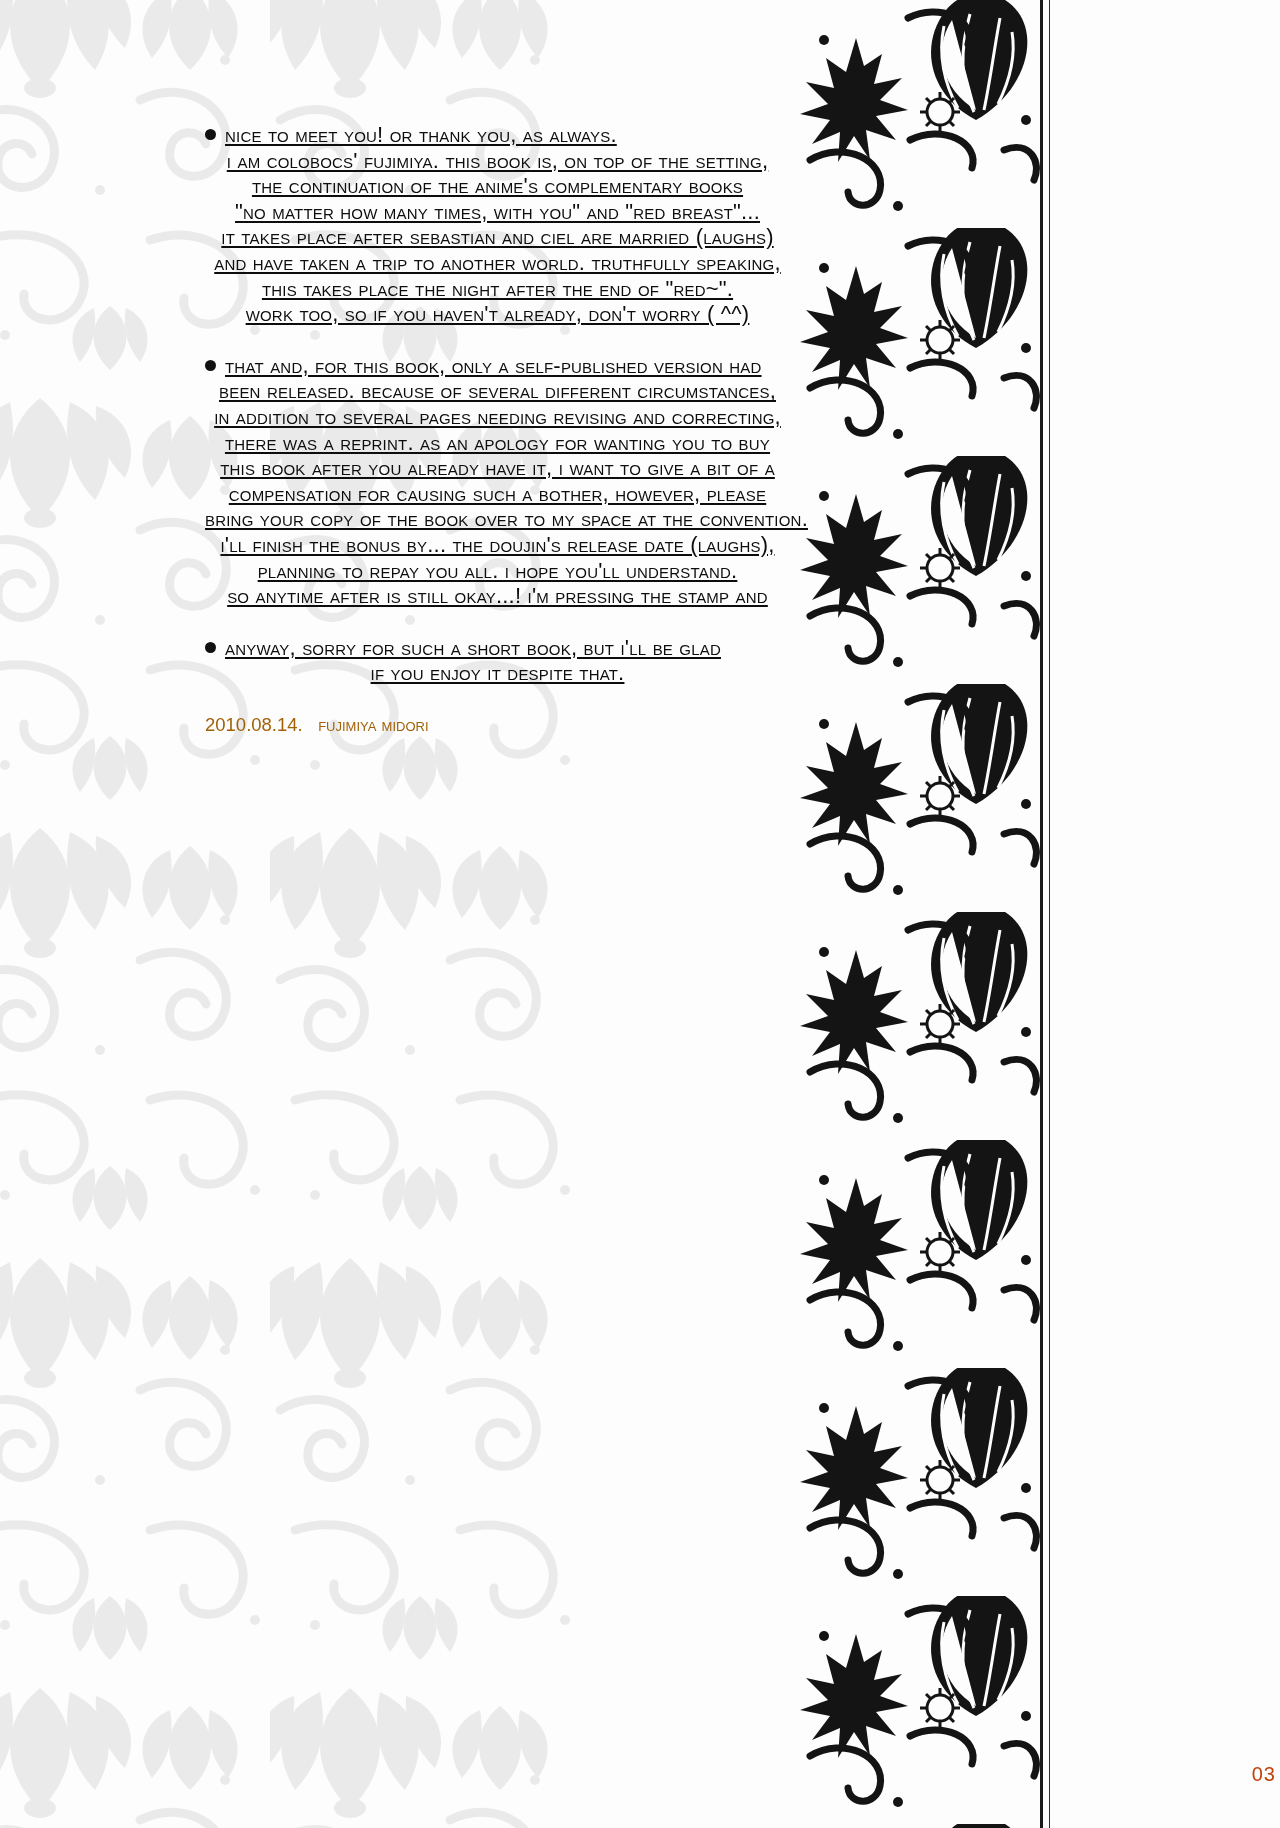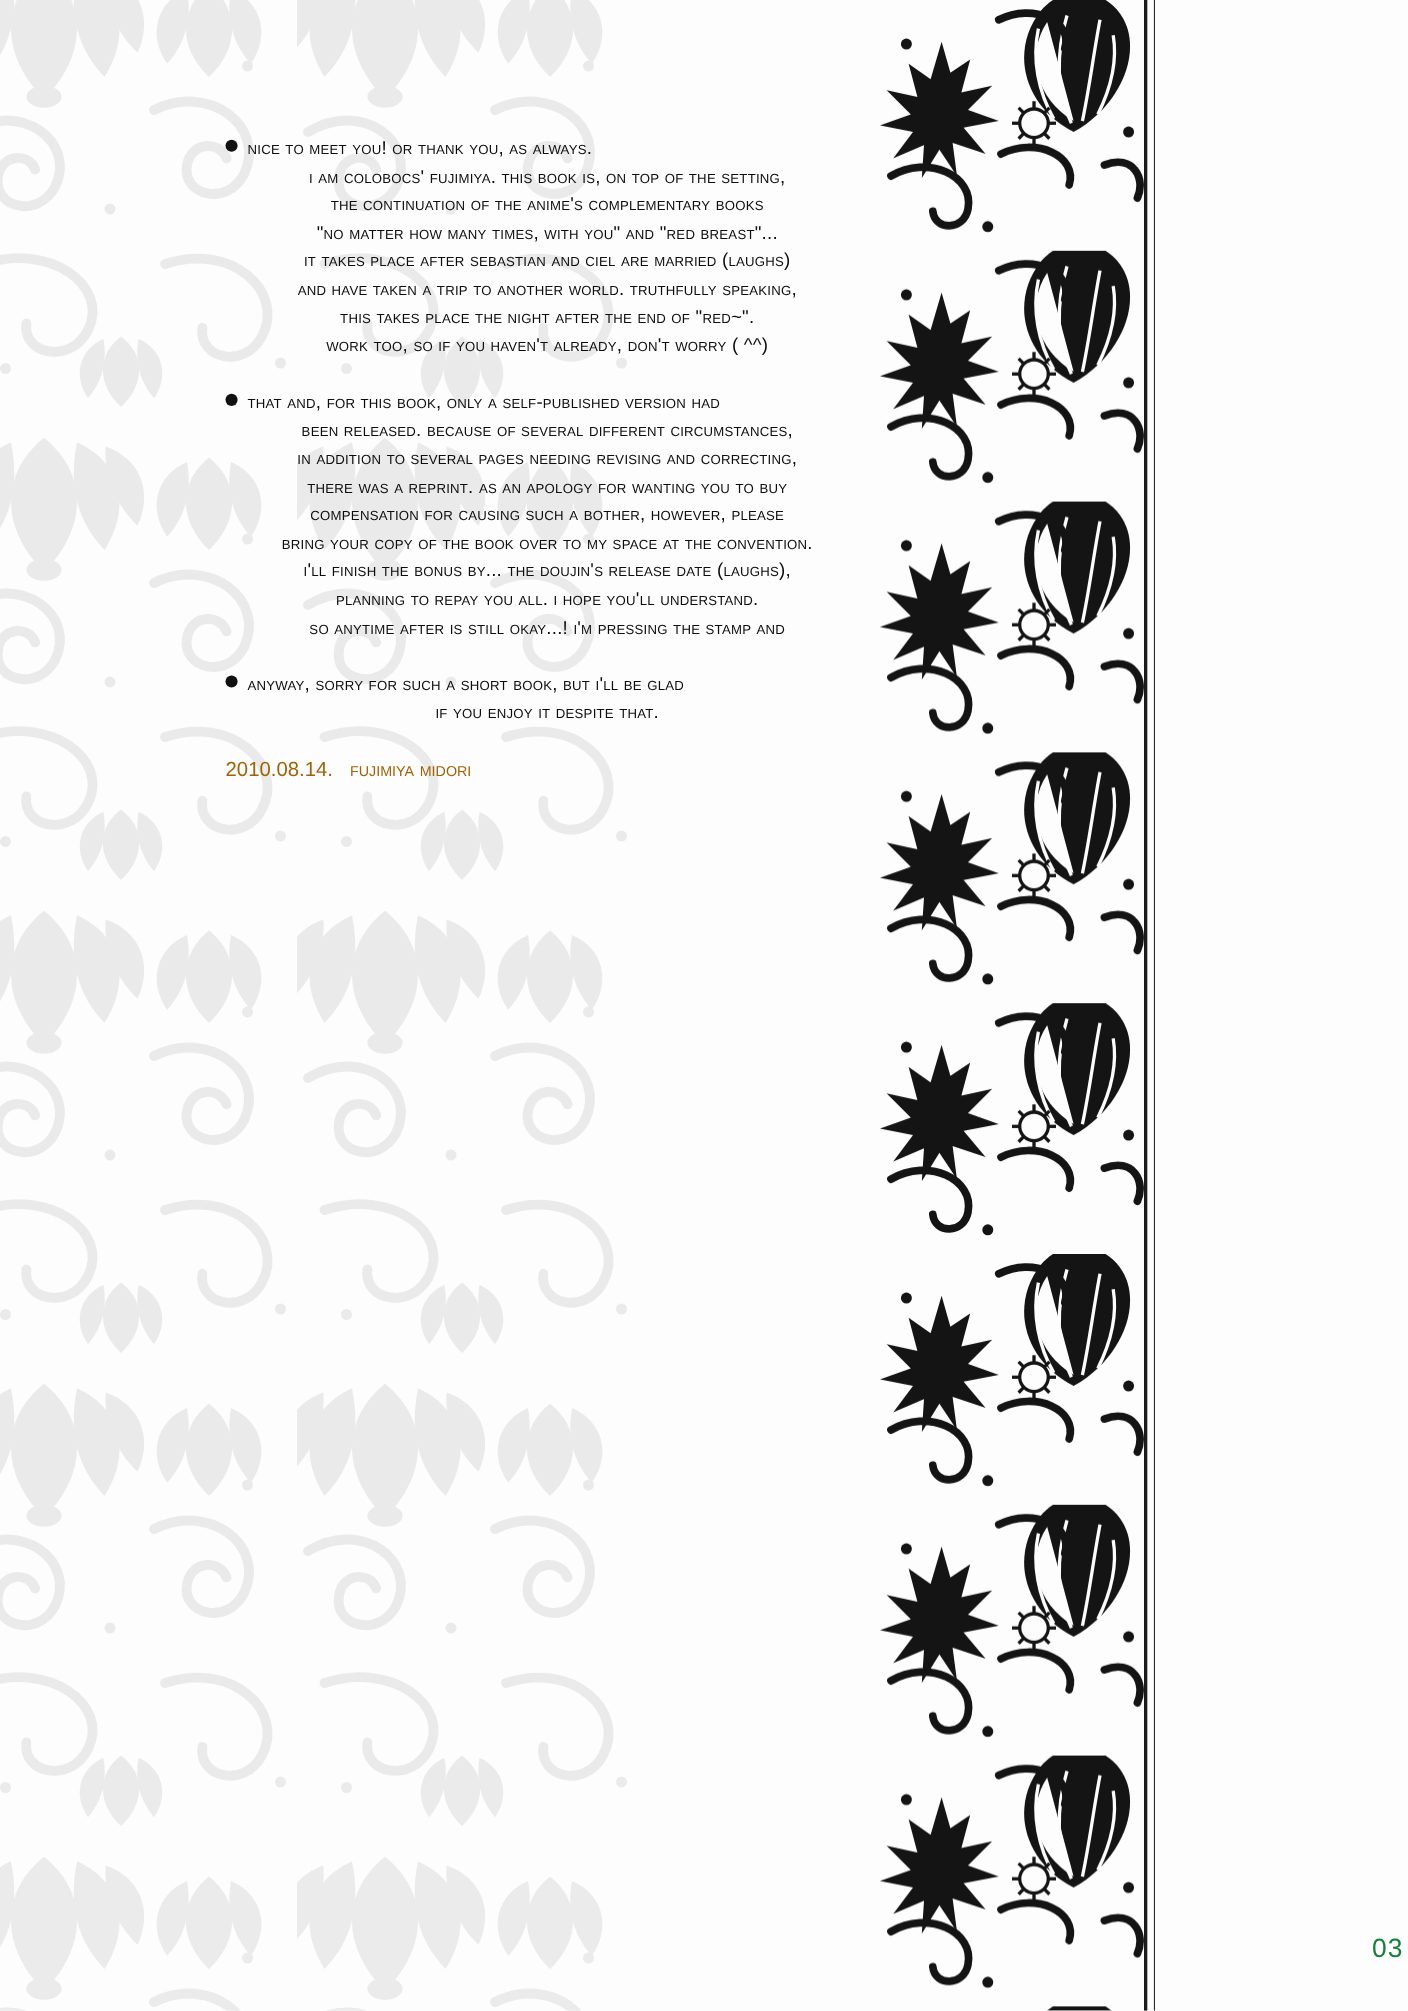--- a/index.html
+++ b/index.html
@@ -62,25 +62,26 @@
   
   #afterword {
     position: absolute;
     left: 205px;
     top: 122px;
     width: 585px;
   }
   .para {
     margin: 0 0 26px 0;
     font-variant: small-caps;
-    font-size: 17px;
+    font-size: 22px;
     line-height: 25.6px;
     letter-spacing: 0.2px;
     color: #0d0d0d;
     text-transform: lowercase;
+    text-decoration: underline;
   }
   .para .line {
     display: block;
     white-space: pre;
     text-align: center;
   }
   .bullet {
     display: inline-block;
     width: 11px;
     height: 11px;
@@ -98,22 +99,22 @@
     line-height: 25.6px;
     color: #a16207;
     white-space: pre;
   }
 
   
   #page-number {
     position: absolute;
     right: 4px;
     bottom: 42px;
-    font-size: 24px;
-    color: #15803d;
+    font-size: 20px;
+    color: #c2410c;
     letter-spacing: 1px;
     font-family: "Liberation Sans", sans-serif;
   }
 </style>
 </head>
 <body>
 
 <div id="page">
 
   <svg class="damask-light" viewBox="0 0 620 1950" preserveAspectRatio="none" aria-hidden="true">
@@ -221,20 +222,21 @@
       <span class="line">and have taken a trip to another world. Truthfully speaking,</span>
       <span class="line">this takes place the night after the end of "Red~".</span>
       <span class="line">work too, so if you haven't already, don't worry ( ^^)</span>
     </p>
 
     <p class="para">
       <span class="bullet"></span><span class="line-inline">That and, for this book, only a self-published version had</span>
       <span class="line">been released. Because of several different circumstances,</span>
       <span class="line">in addition to several pages needing revising and correcting,</span>
       <span class="line">there was a reprint. As an apology for wanting you to buy</span>
+      <span class="line">this book after you already have it, I want to give a bit of a</span>
       <span class="line">compensation for causing such a bother, however, please</span>
       <span class="line">bring your copy of the book over to my space at the convention.</span>
       <span class="line">I'll finish the bonus by... the doujin's release date (laughs),</span>
       <span class="line">planning to repay you all. I hope you'll understand.</span>
       <span class="line">so anytime after is still okay...! I'm pressing the stamp and</span>
     </p>
 
     <p class="para">
       <span class="bullet"></span><span class="line-inline">Anyway, sorry for such a short book, but I'll be glad</span>
       <span class="line">if you enjoy it despite that.</span>

